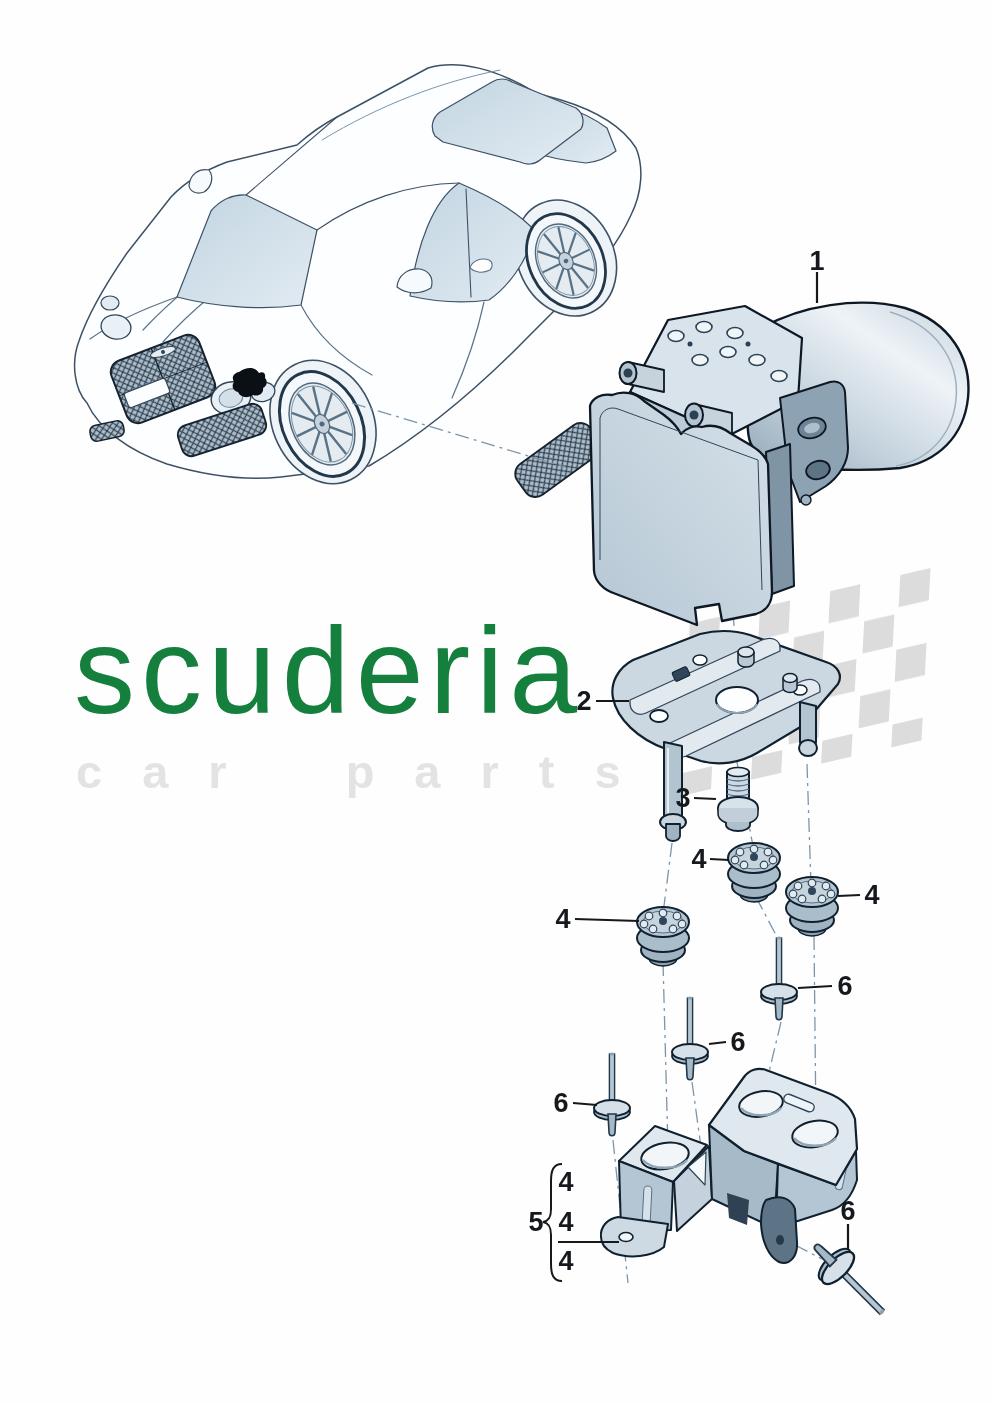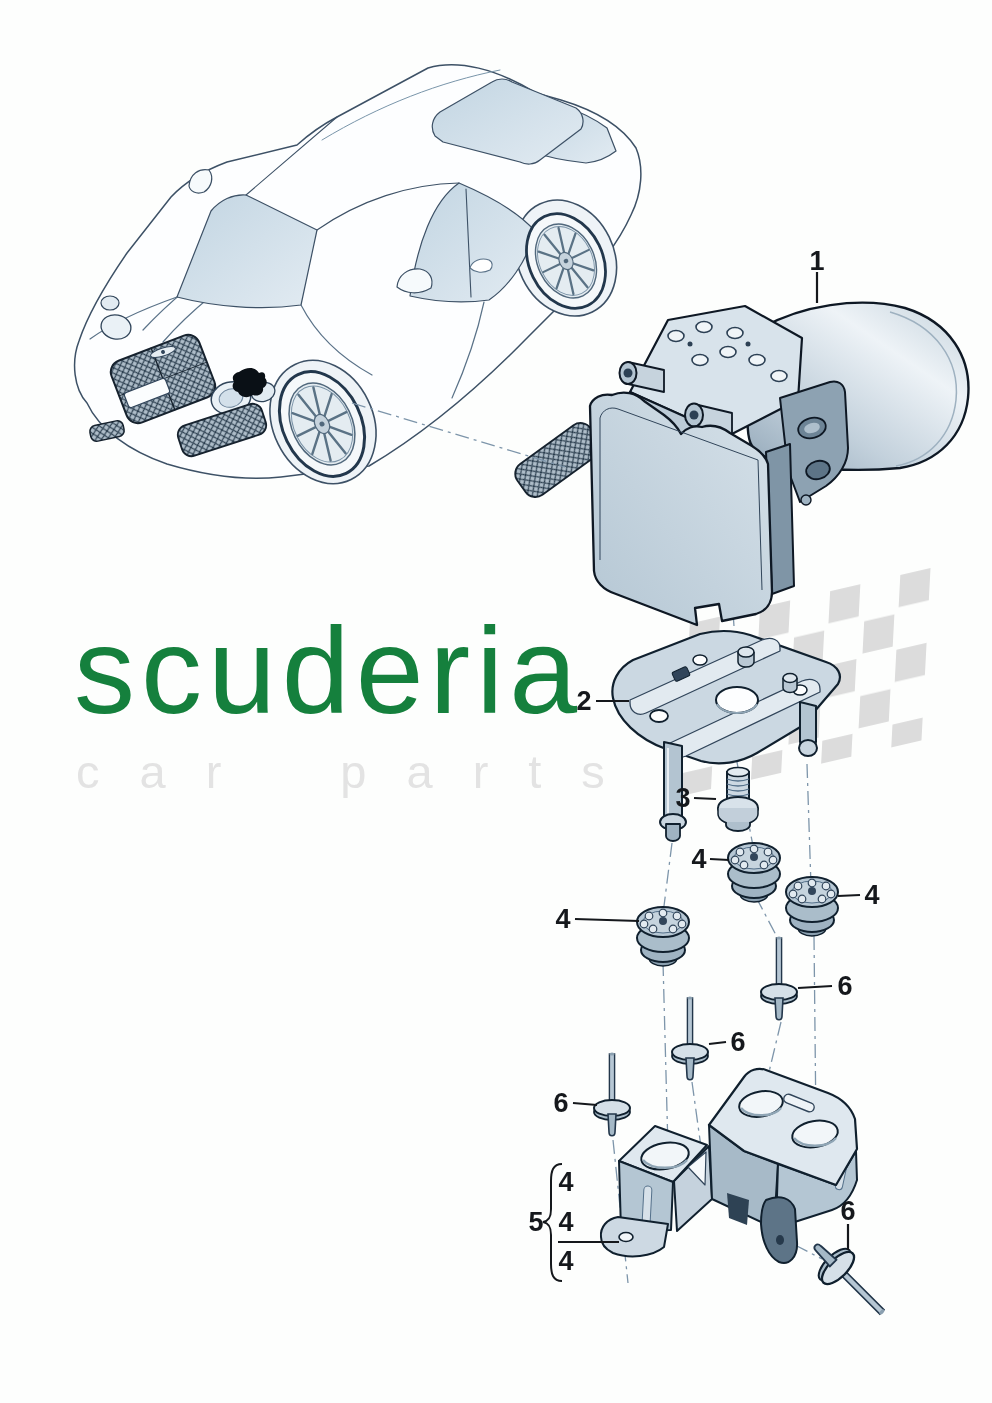--- a/index.html
+++ b/index.html
@@ -8,21 +8,21 @@
     background:#fdfefd;font-family:"Liberation Sans",sans-serif;
   }
   
   .wm-brand{
     position:absolute;left:74px;top:610px;
     font-size:122px;font-weight:normal;letter-spacing:6px;line-height:1;
     color:#15803d;white-space:nowrap;user-select:none;
   }
   .wm-tagline{
     position:absolute;left:76px;top:748px;
-    font-size:47px;font-weight:normal;letter-spacing:40px;word-spacing:26px;line-height:1;
+    font-size:47px;font-weight:bold;letter-spacing:40px;word-spacing:26px;line-height:1;
     color:#e3e3e3;white-space:nowrap;user-select:none;
   }
   
   #diagram{position:absolute;left:0;top:0;width:992px;height:1403px;}
   
   .callout{
     position:absolute;transform:translate(-50%,-50%);
     font-size:27px;font-weight:bold;color:#15181c;line-height:1;
     white-space:nowrap;cursor:pointer;
   }

